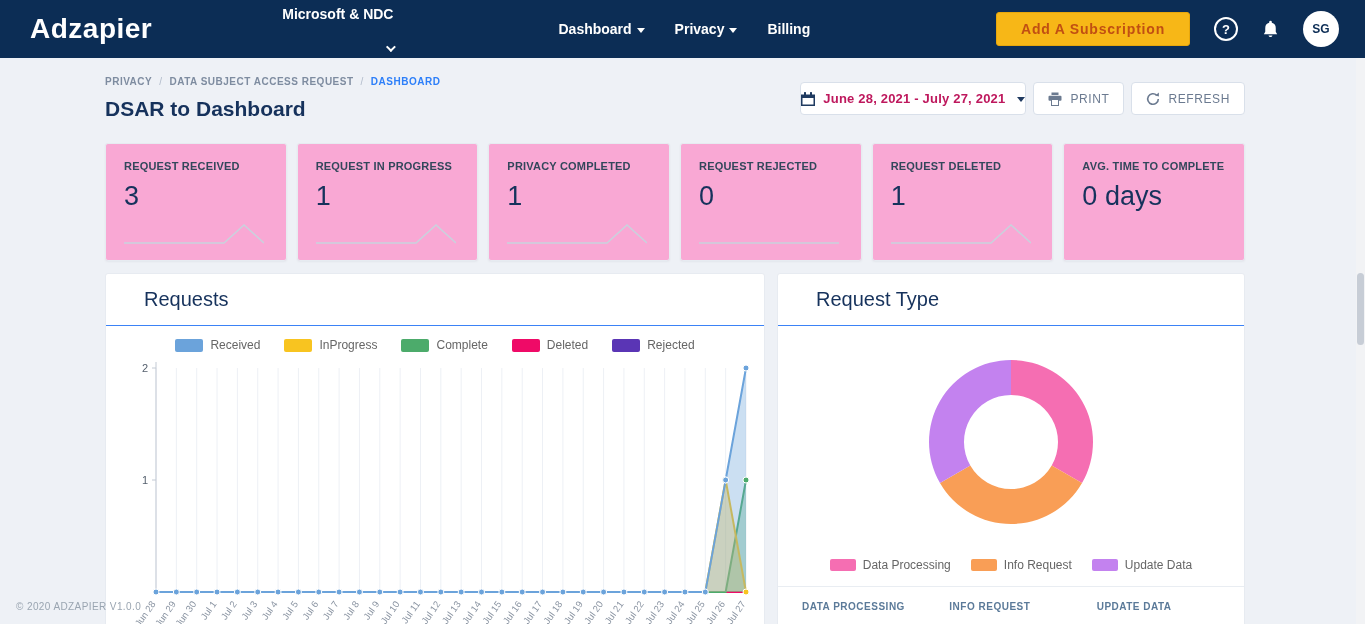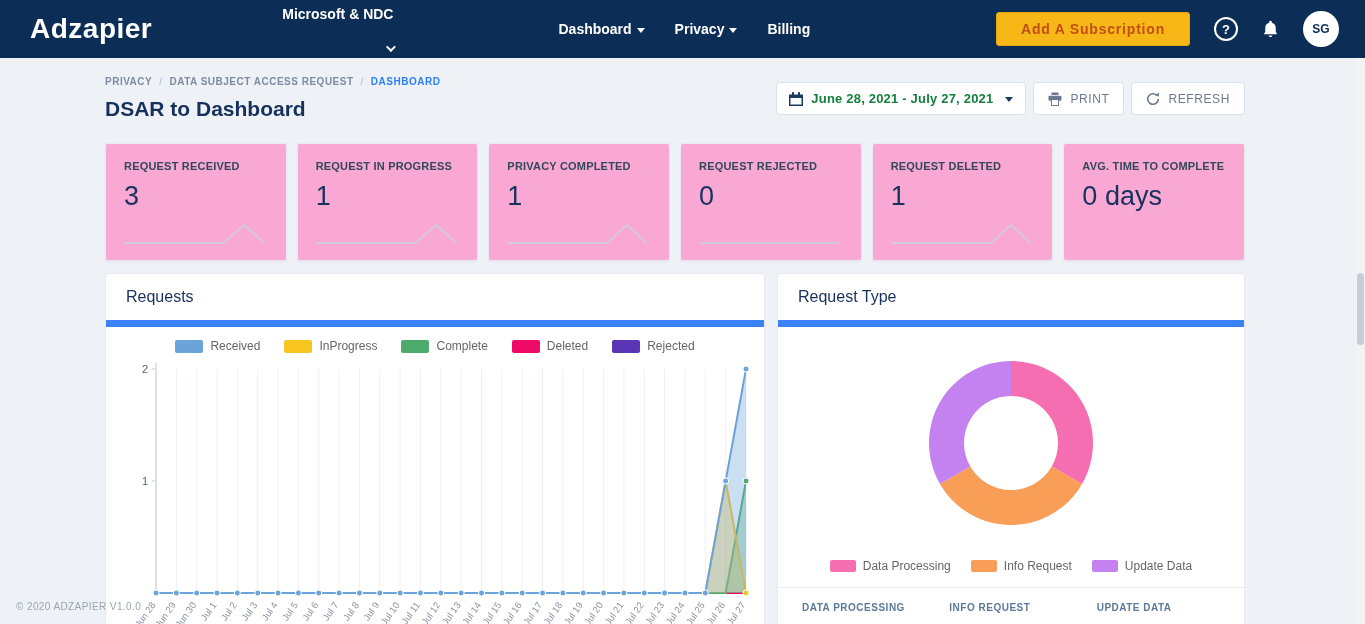--- a/index.html
+++ b/index.html
@@ -74,39 +74,39 @@
   .crumb-sep { color: #b3bccb; font-weight: normal; }
   h1.page-title { font-size: 21px; margin-top: 10px; color: var(--title_navy, #16325c); font-weight: bold; }
 
   .toolbar { display: flex; gap: 7px; }
   .tool-btn {
     background: #fff; border: 1px solid #d9e0ea; border-radius: 4px;
     display: flex; align-items: center; gap: 8px;
     padding: 8px 14px; cursor: pointer; font-family: inherit;
     font-size: 12px; color: #6b7a90; letter-spacing: 0.6px;
   }
-  .tool-btn.date { font-size: 13px; font-weight: bold; color: #15803d; letter-spacing: 0.2px; padding: 8px 12px; }
+  .tool-btn.date { font-size: 13px; font-weight: bold; color: #be185d; letter-spacing: 0.2px; padding: 8px 0; }
   .tool-btn .caret { border-top-color: #1f3a60; margin-left: 4px; }
   .tool-btn svg { flex: none; }
 
   
   .cards { display: flex; gap: 10px; margin-top: 22px; }
   .card {
     flex: 1; background: #f9a8d4; border: 1px solid #e7ebf1; border-radius: 3px;
     padding: 16px 18px 12px; height: 118px;
     box-shadow: 0 1px 2px rgba(16,42,67,0.05);
   }
   .card-label { font-size: 11px; font-weight: bold; color: #33475b; letter-spacing: 0.2px; }
   .card-value { font-size: 27px; color: #16325c; margin-top: 9px; }
   .card-spark { margin-top: 8px; display: block; }
 
   
   .panels { display: flex; gap: 12px; margin-top: 12px; align-items: flex-start; }
   .panel { background: #fff; border: 1px solid #e7ebf1; border-radius: 3px; overflow: hidden; }
-  .panel-header { padding: 14px 20px; font-size: 16px; color: #16325c; border-bottom: 7px solid #3b82f6; }
+  .panel-header { padding: 14px 38px; font-size: 20px; color: #16325c; border-bottom: 1px solid #3b82f6; }
   .panel.requests { width: 660px; height: 560px; }
   .panel.types { flex: 1; height: 560px; }
 
   .chart-legend {
     display: flex; justify-content: center; gap: 24px;
     padding: 12px 0 2px; font-size: 12px; color: #666;
   }
   .legend-item { display: flex; align-items: center; gap: 7px; cursor: pointer; }
   .swatch { width: 28px; height: 13px; border-radius: 2px; display: inline-block; }
   .donut-legend .swatch { width: 26px; height: 12px; }

